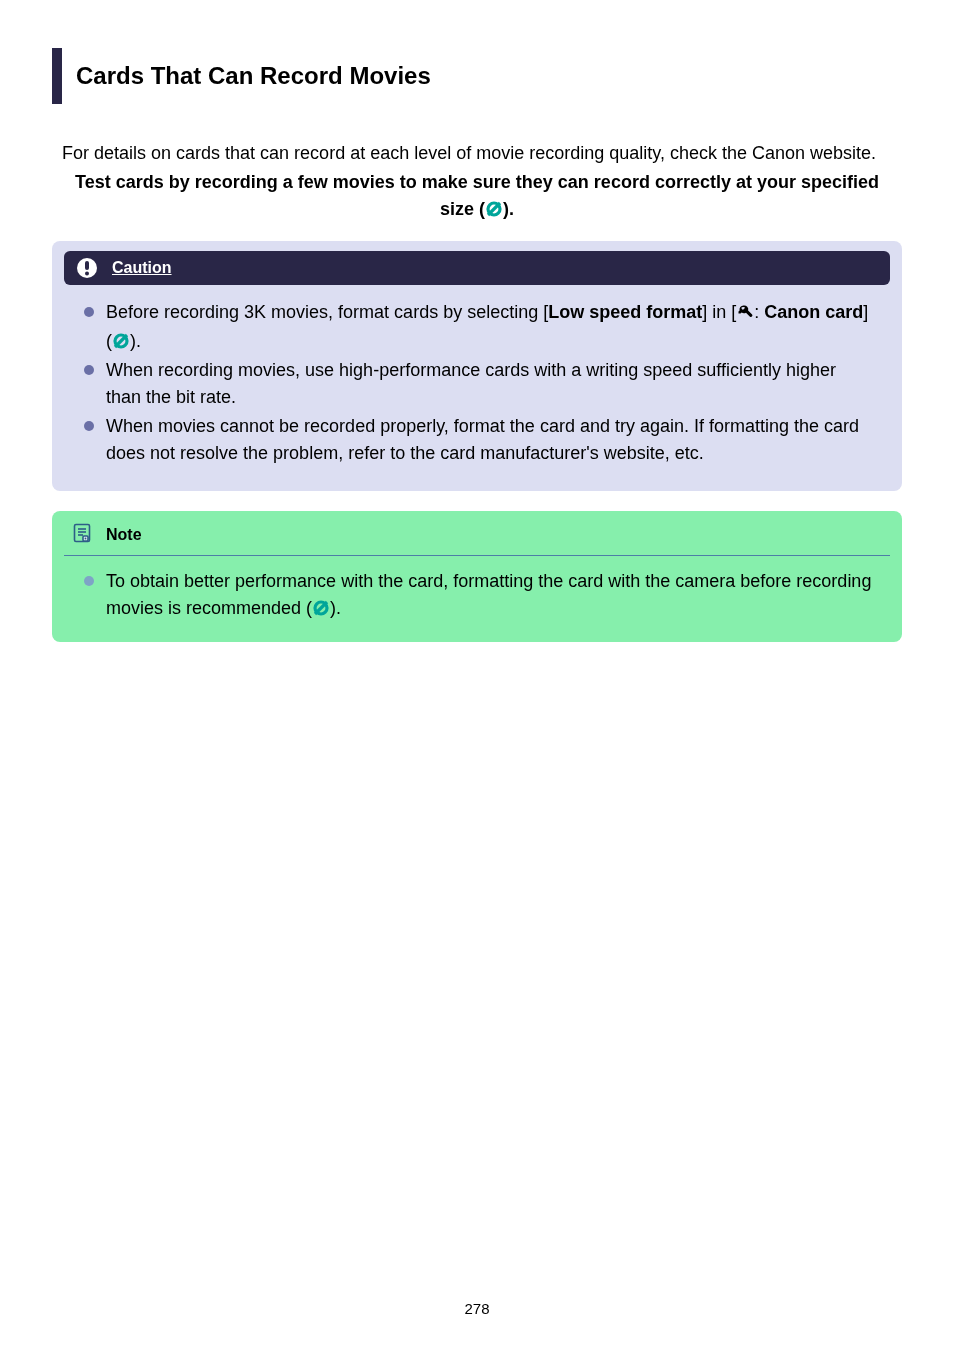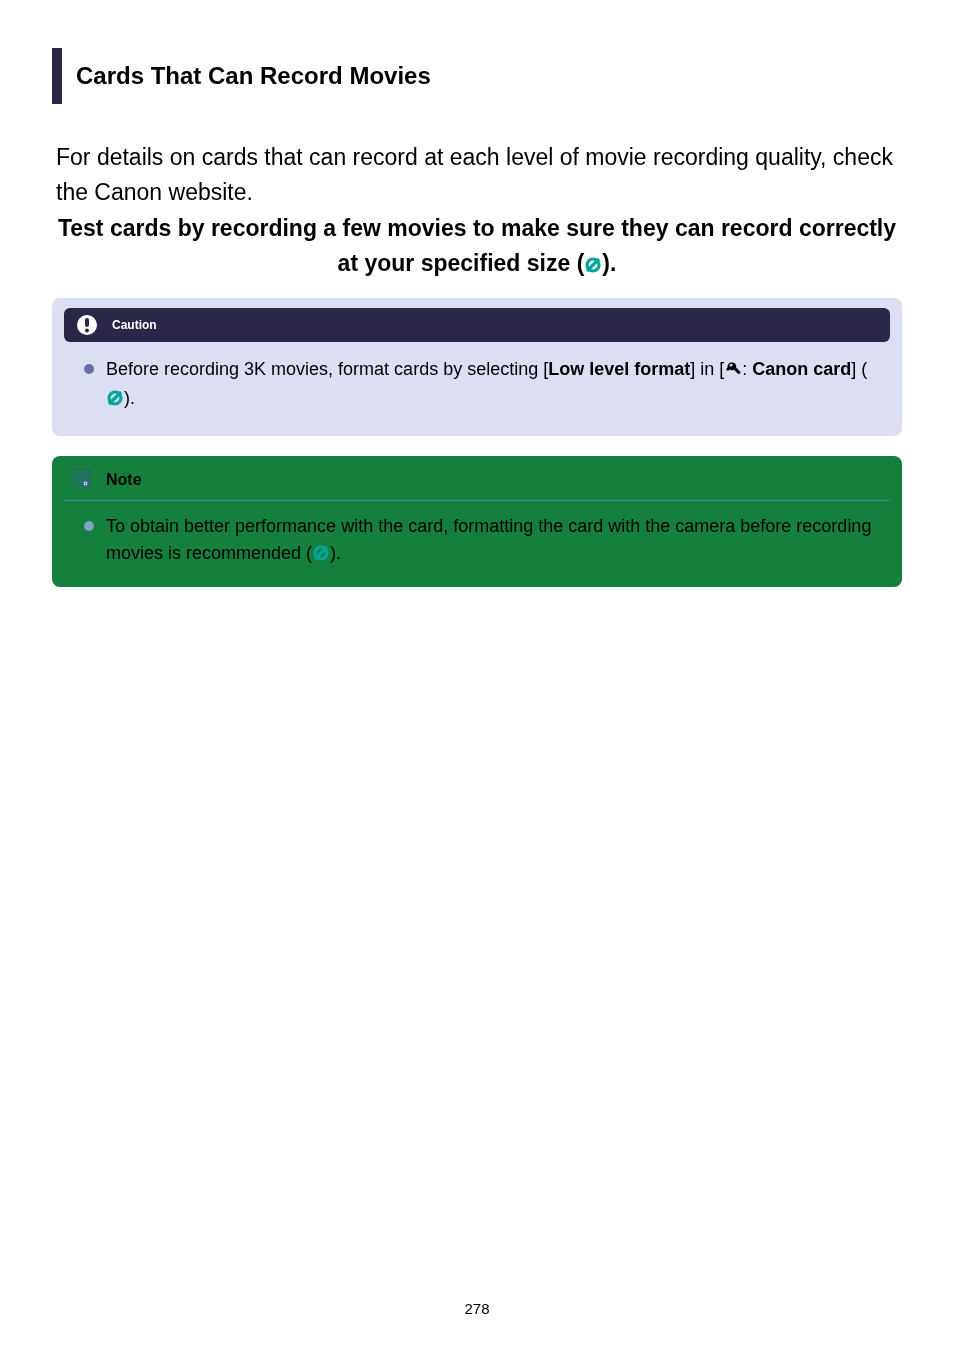--- a/index.html
+++ b/index.html
@@ -21,23 +21,23 @@
     border-left: 10px solid #292647;
     padding: 14px 0 14px 14px;
     margin-bottom: 36px;
   }
   .title-block h1 {
     margin: 0;
     font-size: 24px;
     font-weight: bold;
   }
   .intro, .intro-bold {
-    font-size: 23px;
+    font-size: 18px;
     line-height: 1.5;
-    margin: 0 4px;
+    margin: 0 10px;
   }
   .intro-bold {
     font-weight: bold;
     margin-top: 2px;
     margin-bottom: 18px;
     text-align: center;
   }
   .inline-link-icon {
     display: inline-block;
     width: 16px;
@@ -62,22 +62,23 @@
     align-items: center;
     gap: 14px;
     margin-bottom: 14px;
   }
   .caution-icon-wrap {
     display: inline-flex;
     align-items: center;
     justify-content: center;
   }
   .caution-title {
-    font-size: 12px;
-    font-weight: bold;
+    font-size: 16px;
+    font-weight: bold;
+    text-decoration: underline;
   }
   .caution-body ul,
   .note-body ul {
     list-style: none;
     margin: 0;
     padding: 0 18px 0 42px;
   }
   .caution-body li,
   .note-body li {
     position: relative;
@@ -105,21 +106,21 @@
     background: #7ea4c6;
     border-radius: 50%;
   }
   .wrench-icon {
     display: inline-block;
     vertical-align: -2px;
     margin: 0 1px;
   }
 
   .note-box {
-    background: #15803d;
+    background: #86efac;
     border-radius: 8px;
     padding: 10px 12px 18px 12px;
   }
   .note-header {
     display: flex;
     align-items: center;
     gap: 14px;
     padding: 2px 8px 8px 8px;
     border-bottom: 1px solid #4d7ea7;
     margin-bottom: 12px;
@@ -167,30 +168,36 @@
           <circle cx="11" cy="11" r="10" fill="#fff"></circle>
           <rect x="9" y="4" width="4" height="9" rx="2" fill="#292647"></rect>
           <circle cx="11" cy="16.5" r="2" fill="#292647"></circle>
         </svg>
       </span>
       <span class="caution-title">Caution</span>
     </div>
     <div class="caution-body">
       <ul>
         <li>
-          <span>Before recording 3K movies, format cards by selecting [</span><b>Low level format</b><span>] in [</span><span class="wrench-icon">
+          <span>Before recording 3K movies, format cards by selecting [</span><b>Low speed format</b><span>] in [</span><span class="wrench-icon">
             <svg width="16" height="16" viewBox="0 0 16 16">
               <path d="M6.5 1.5a4 4 0 0 0-3.9 5l-1.1 1.1v2h2l1.1-1.1a4 4 0 0 0 4.4.2l4 4a1.5 1.5 0 0 0 2.1-2.1l-4-4a4 4 0 0 0-4.6-5.1z M6.5 3a2.3 2.3 0 0 1 1.6.7L5.9 5.9 4.2 4.1A2.3 2.3 0 0 1 6.5 3z" fill="#000"></path>
             </svg>
           </span><span>: </span><b>Canon card</b><span>] (</span><span class="inline-link-icon">
             <svg viewBox="0 0 16 16" width="16" height="16">
               <circle cx="8" cy="8" r="6" fill="none" stroke="#00a59a" stroke-width="3.2"></circle>
               <line x1="2" y1="14" x2="14" y2="2" stroke="#00a59a" stroke-width="3.2"></line>
             </svg>
           </span><span>).</span>
+        </li>
+        <li>
+          <span>When recording movies, use high-performance cards with a writing speed sufficiently higher than the bit rate.</span>
+        </li>
+        <li>
+          <span>When movies cannot be recorded properly, format the card and try again. If formatting the card does not resolve the problem, refer to the card manufacturer's website, etc.</span>
         </li>
       </ul>
     </div>
   </div>
 
   <div class="note-box">
     <div class="note-header">
       <span>
         <svg width="20" height="20" viewBox="0 0 20 20">
           <rect x="2.5" y="1.5" width="15" height="17" rx="1.5" fill="none" stroke="#2d5e87" stroke-width="1.6"></rect>

